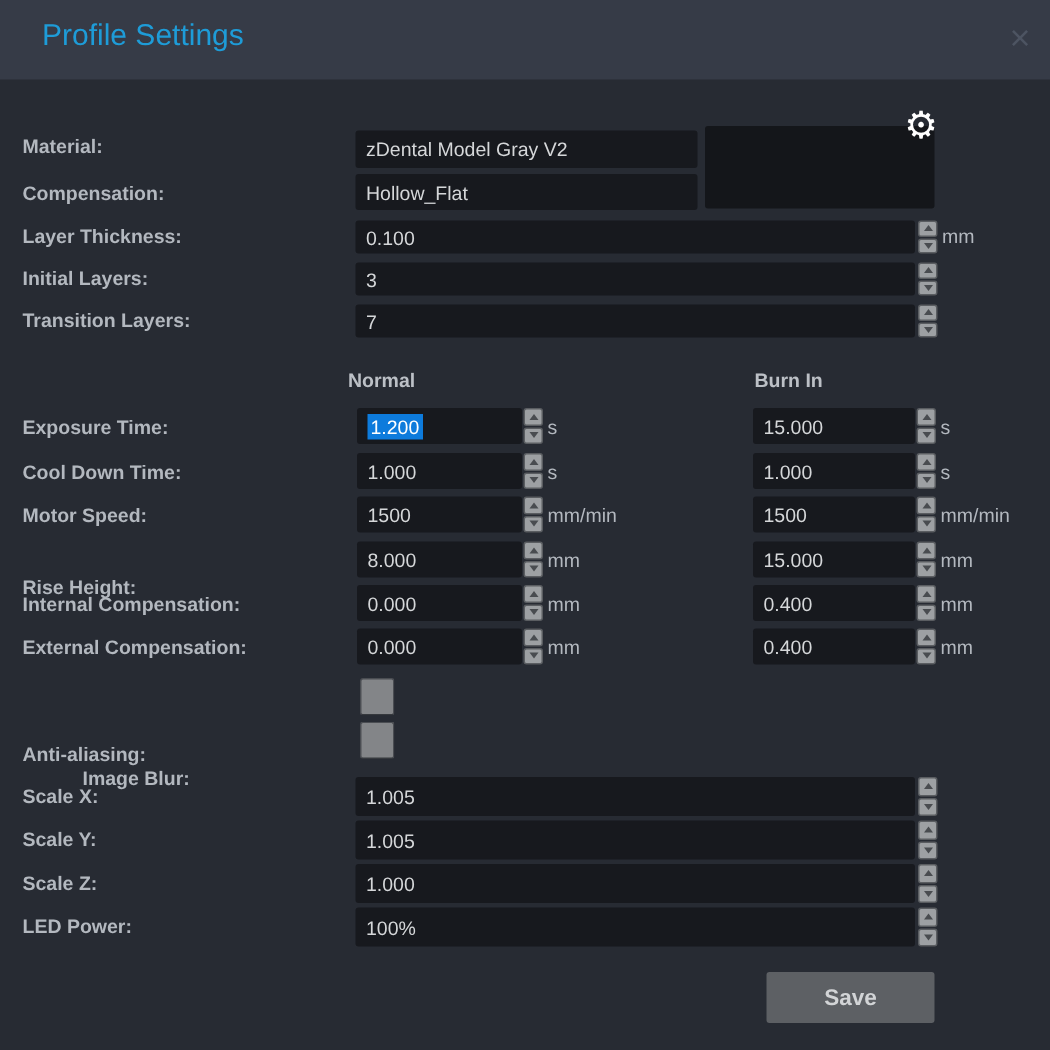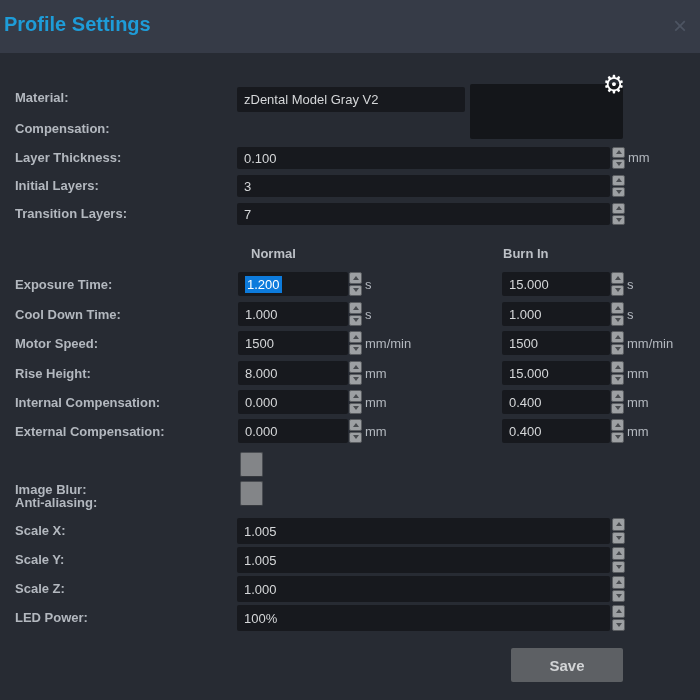--- a/index.html
+++ b/index.html
@@ -1,21 +1,21 @@
 <!DOCTYPE html>
 <html><head>
 <meta charset="utf-8">
 <style>
   * { margin:0; padding:0; box-sizing:border-box; }
   html,body { width:700px; height:700px; }
   body { font-family:"Liberation Sans", sans-serif; background:#272b33; overflow:hidden; }
   .dialog { position:absolute; inset:0; width:700px; height:700px; background:#272b33; }
 
   .titlebar { position:absolute; left:0; top:0; width:700px; height:53px; background:#363b47; }
-  .title { position:absolute; left:4px; top:13px; font-size:20px; font-weight:bold; color:#1e9cd8; }
+  .title { position:absolute; left:28px; top:13px; font-size:20px; font-weight:normal; color:#1e9cd8; }
   .close { position:absolute; left:665px; top:9px; width:30px; height:34px; color:#4d5462;
            font-size:24px; line-height:34px; text-align:center; cursor:default; }
 
   .lbl  { position:absolute; left:15px; font-size:13px; font-weight:bold; color:#b3b8bf; line-height:16px; white-space:nowrap; }
   .hdr  { position:absolute; font-size:13px; font-weight:bold; color:#bcc0c6; line-height:16px; }
   .unit { position:absolute; font-size:13px; color:#b3b8bf; line-height:16px; white-space:nowrap; }
 
   .inp { position:absolute; background:#17191e; border-radius:2px; color:#d5d7d9; font-size:13px;
          display:flex; align-items:center; padding-left:7px; overflow:hidden; white-space:nowrap; }
   .sel { background:#0d7bdc; color:#ffffff; padding:1px 2px; font-weight:normal; }
@@ -48,20 +48,21 @@
 
   <div class="titlebar">
     <div class="title">Profile Settings</div>
     <div class="close">×</div>
   </div>
 
   <div class="lbl" style="top:90px;">Material:</div>
   <div class="inp" style="left:237px; top:87px; width:228px; height:25px;">zDental Model Gray V2</div>
 
   <div class="lbl" style="top:121px;">Compensation:</div>
+  <div class="inp" style="left:237px; top:116px; width:228px; height:24px;">Hollow_Flat</div>
 
   <div class="preview-box"></div>
   <div class="gear">⚙</div>
 
   <div class="lbl" style="top:150px;">Layer Thickness:</div>
   <div class="inp" style="left:237px; top:147px; width:373px; height:22px;">0.100</div>
   <div class="spin" style="left:612px; top:147px; height:22px;">
     <div class="sb up"></div>
     <div class="sb dn"></div>
   </div>
@@ -74,21 +75,21 @@
     <div class="sb dn"></div>
   </div>
 
   <div class="lbl" style="top:206px;">Transition Layers:</div>
   <div class="inp" style="left:237px; top:203px; width:373px; height:22px;">7</div>
   <div class="spin" style="left:612px; top:203px; height:22px;">
     <div class="sb up"></div>
     <div class="sb dn"></div>
   </div>
 
-  <div class="hdr" style="left:251px; top:246px;">Normal</div>
+  <div class="hdr" style="left:232px; top:246px;">Normal</div>
   <div class="hdr" style="left:503px; top:246px;">Burn In</div>
 
   <div class="lbl" style="top:277px;">Exposure Time:</div>
   <div class="inp" style="left:238px; top:272px; width:110px; height:24px;">
       <span class="sel">1.200</span>
     </div>
   <div class="spin" style="left:349px; top:272px; height:24px;">
       <div class="sb up"></div>
       <div class="sb dn"></div>
     </div>
@@ -121,21 +122,21 @@
       <div class="sb dn"></div>
     </div>
   <div class="unit" style="left:365px; top:336px;">mm/min</div>
   <div class="inp" style="left:502px; top:331px; width:108px; height:24px;">1500</div>
   <div class="spin" style="left:611px; top:331px; height:24px;">
       <div class="sb up"></div>
       <div class="sb dn"></div>
     </div>
   <div class="unit" style="left:627px; top:336px;">mm/min</div>
 
-  <div class="lbl" style="top:366px;">Rise Height:</div>
+  <div class="lbl" style="top:384px;">Rise Height:</div>
   <div class="inp" style="left:238px; top:361px; width:110px; height:24px;">8.000</div>
   <div class="spin" style="left:349px; top:361px; height:24px;">
       <div class="sb up"></div>
       <div class="sb dn"></div>
     </div>
   <div class="unit" style="left:365px; top:366px;">mm</div>
   <div class="inp" style="left:502px; top:361px; width:108px; height:24px;">15.000</div>
   <div class="spin" style="left:611px; top:361px; height:24px;">
       <div class="sb up"></div>
       <div class="sb dn"></div>
@@ -166,21 +167,21 @@
   <div class="inp" style="left:502px; top:419px; width:108px; height:24px;">0.400</div>
   <div class="spin" style="left:611px; top:419px; height:24px;">
       <div class="sb up"></div>
       <div class="sb dn"></div>
     </div>
   <div class="unit" style="left:627px; top:424px;">mm</div>
 
   <div class="lbl" style="top:458px;margin-top:37px;">Anti-aliasing:</div>
   <div class="checkbox" style="top:452px;"></div>
 
-  <div class="lbl" style="top:482px;">Image Blur:</div>
+  <div class="lbl" style="top:511px;margin-left:40px;">Image Blur:</div>
   <div class="checkbox" style="top:481px;"></div>
 
   <div class="lbl" style="top:523px;">Scale X:</div>
   <div class="inp" style="left:237px; top:518px; width:373px; height:26px;">1.005</div>
   <div class="spin" style="left:612px; top:518px; height:26px;">
       <div class="sb up"></div>
       <div class="sb dn"></div>
     </div>
 
   <div class="lbl" style="top:552px;">Scale Y:</div>

